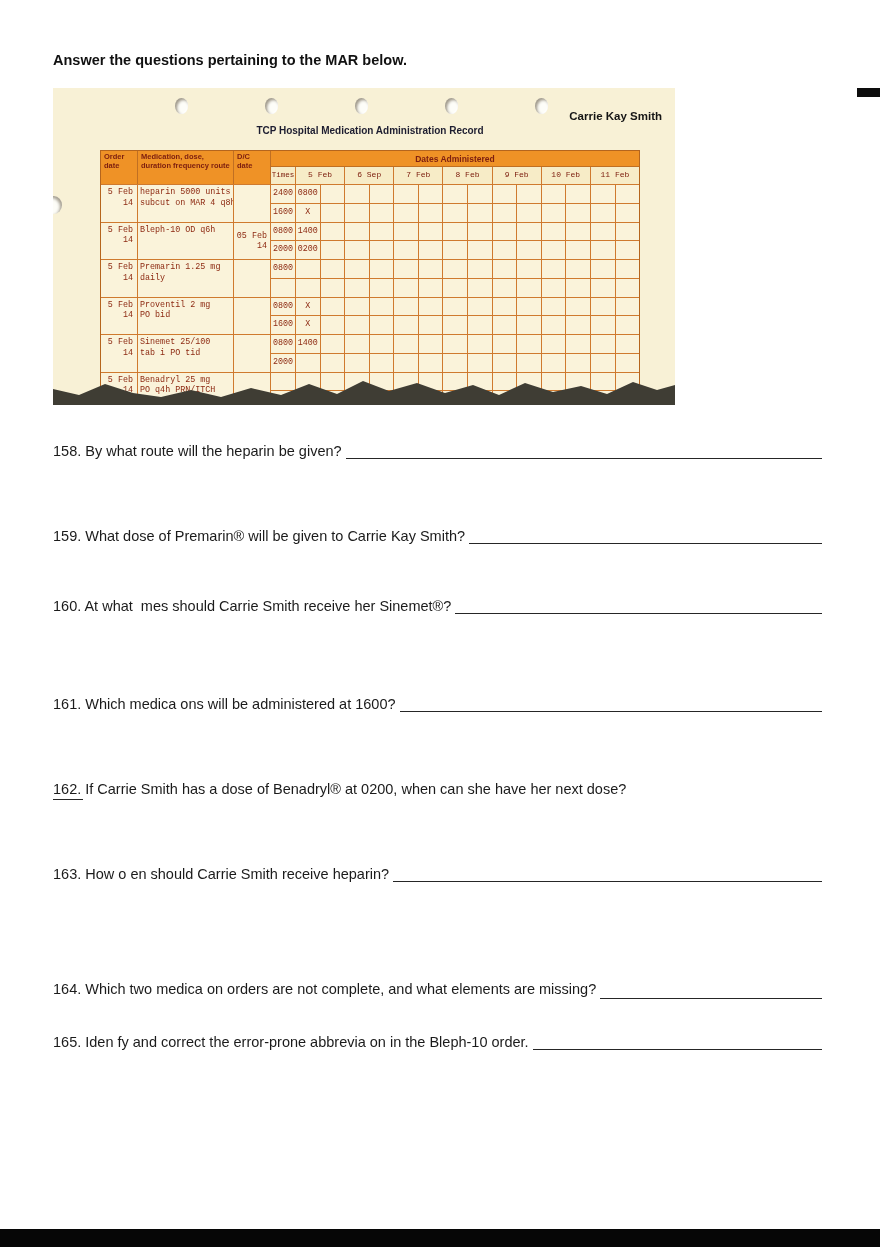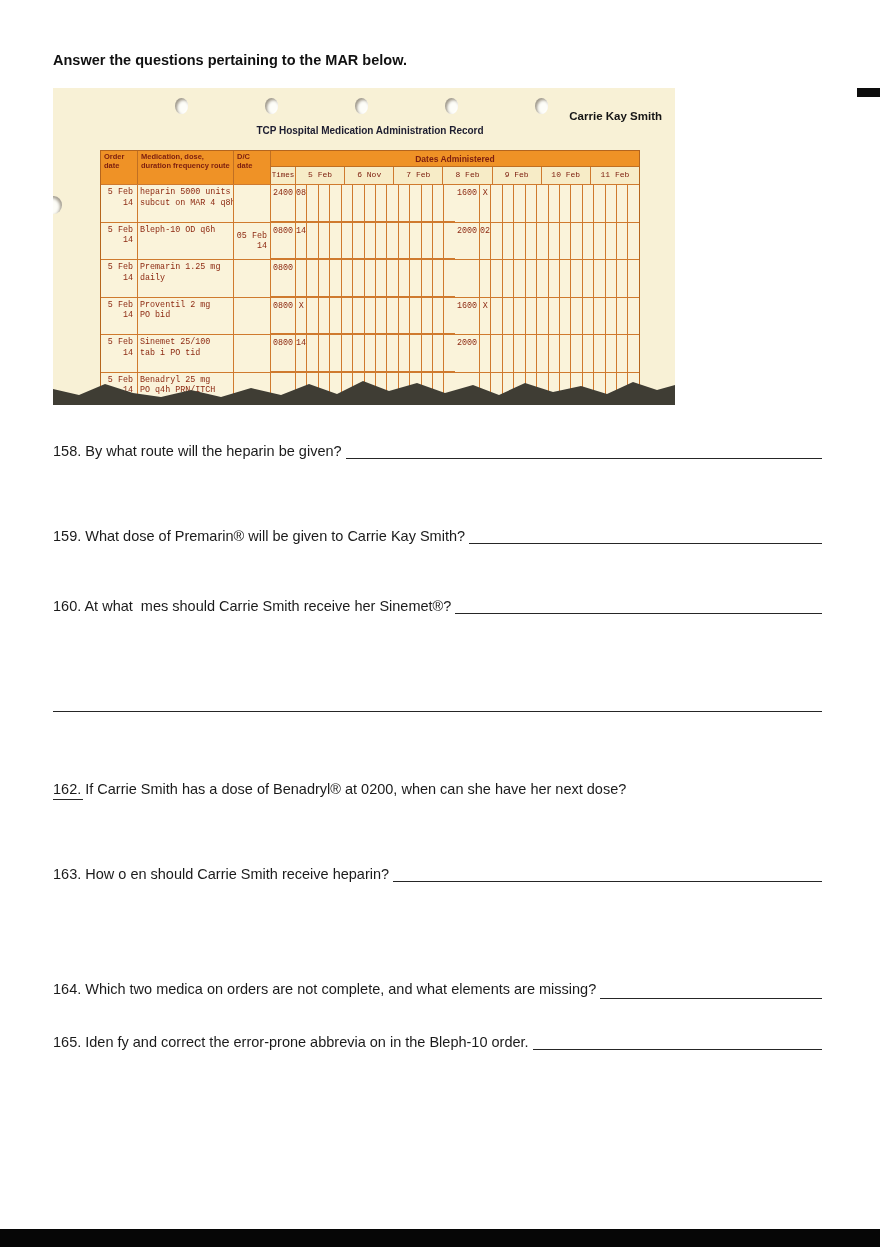--- a/index.html
+++ b/index.html
@@ -36,21 +36,21 @@
   .th-date { flex:1; border-right:1px solid #cf7a2e; font:8px "Liberation Mono", monospace;
              color:#7e2010; text-align:center; line-height:16px; overflow:hidden; }
   .th-date:last-child { border-right:none; }
 
   .med-row { display:flex; height:37.5px; border-top:1px solid #cf7a2e; background:#faf3da; }
   .cell { border-right:1px solid #cf7a2e; font:8.4px/10.5px "Liberation Mono", monospace;
           color:#8d2a12; overflow:hidden; }
   .cell.order { width:37px; text-align:right; padding:2px 4px 0 0; }
   .cell.med   { width:96px; padding:2px 0 0 2px; white-space:pre; }
   .cell.dc    { width:37px; text-align:right; padding:8px 3px 0 0; }
-  .grid { flex:1; display:flex; }
+  .grid { flex:1; display:flex; flex-direction:column; }
   .sub-row { flex:1; display:flex; }
   .sub-row:first-child { border-bottom:1px solid #cf7a2e; }
   .gcell { flex:1; border-right:1px solid #cf7a2e; font:8.4px "Liberation Mono", monospace;
            color:#8d2a12; text-align:center; line-height:17px; overflow:hidden; }
   .gcell.tcol { flex:0 0 25px; }
   .gcell:last-child { border-right:none; }
 
   .tear { position:absolute; left:0; bottom:0; width:622px; height:34px; display:block; }
 
   
@@ -85,21 +85,21 @@
         <div class="hcell c-order">Order
 date</div>
         <div class="hcell c-med">Medication, dose, duration frequency route</div>
         <div class="hcell c-dc">D/C
 date</div>
         <div class="hdr-right">
           <div class="dates-adm">Dates Administered</div>
           <div class="times-row">
             <div class="th-times">Times</div>
             <div class="th-date">5 Feb</div>
-            <div class="th-date">6 Nov</div>
+            <div class="th-date">6 Sep</div>
             <div class="th-date">7 Feb</div>
             <div class="th-date">8 Feb</div>
             <div class="th-date">9 Feb</div>
             <div class="th-date">10 Feb</div>
             <div class="th-date">11 Feb</div>
           </div>
         </div>
       </div>
       <div id="mar-body">
           <div class="med-row">
@@ -399,20 +399,21 @@
       </div>
       <div class="question" style="top: 527px;">
         <span class="qtext">159. What dose of Premarin® will be given to Carrie Kay Smith? </span>
         <div class="answer-line"></div>
       </div>
       <div class="question" style="top: 597px; justify-content: space-between;">
         <span class="qtext">160. At what  mes should Carrie Smith receive her Sinemet®? </span>
         <div class="answer-line"></div>
       </div>
       <div class="question" style="top: 695px;">
+        <span class="qtext">161. Which medica ons will be administered at 1600? </span>
         <div class="answer-line"></div>
       </div>
       <div class="question" style="top: 780px; flex-direction: column;">
         <span class="qtext">162. If Carrie Smith has a dose of Benadryl® at 0200, when can she have her next dose? </span>
         <div class="answer-line"></div>
       </div>
       <div class="question" style="top: 865px;">
         <span class="qtext">163. How o en should Carrie Smith receive heparin? </span>
         <div class="answer-line"></div>
       </div>

